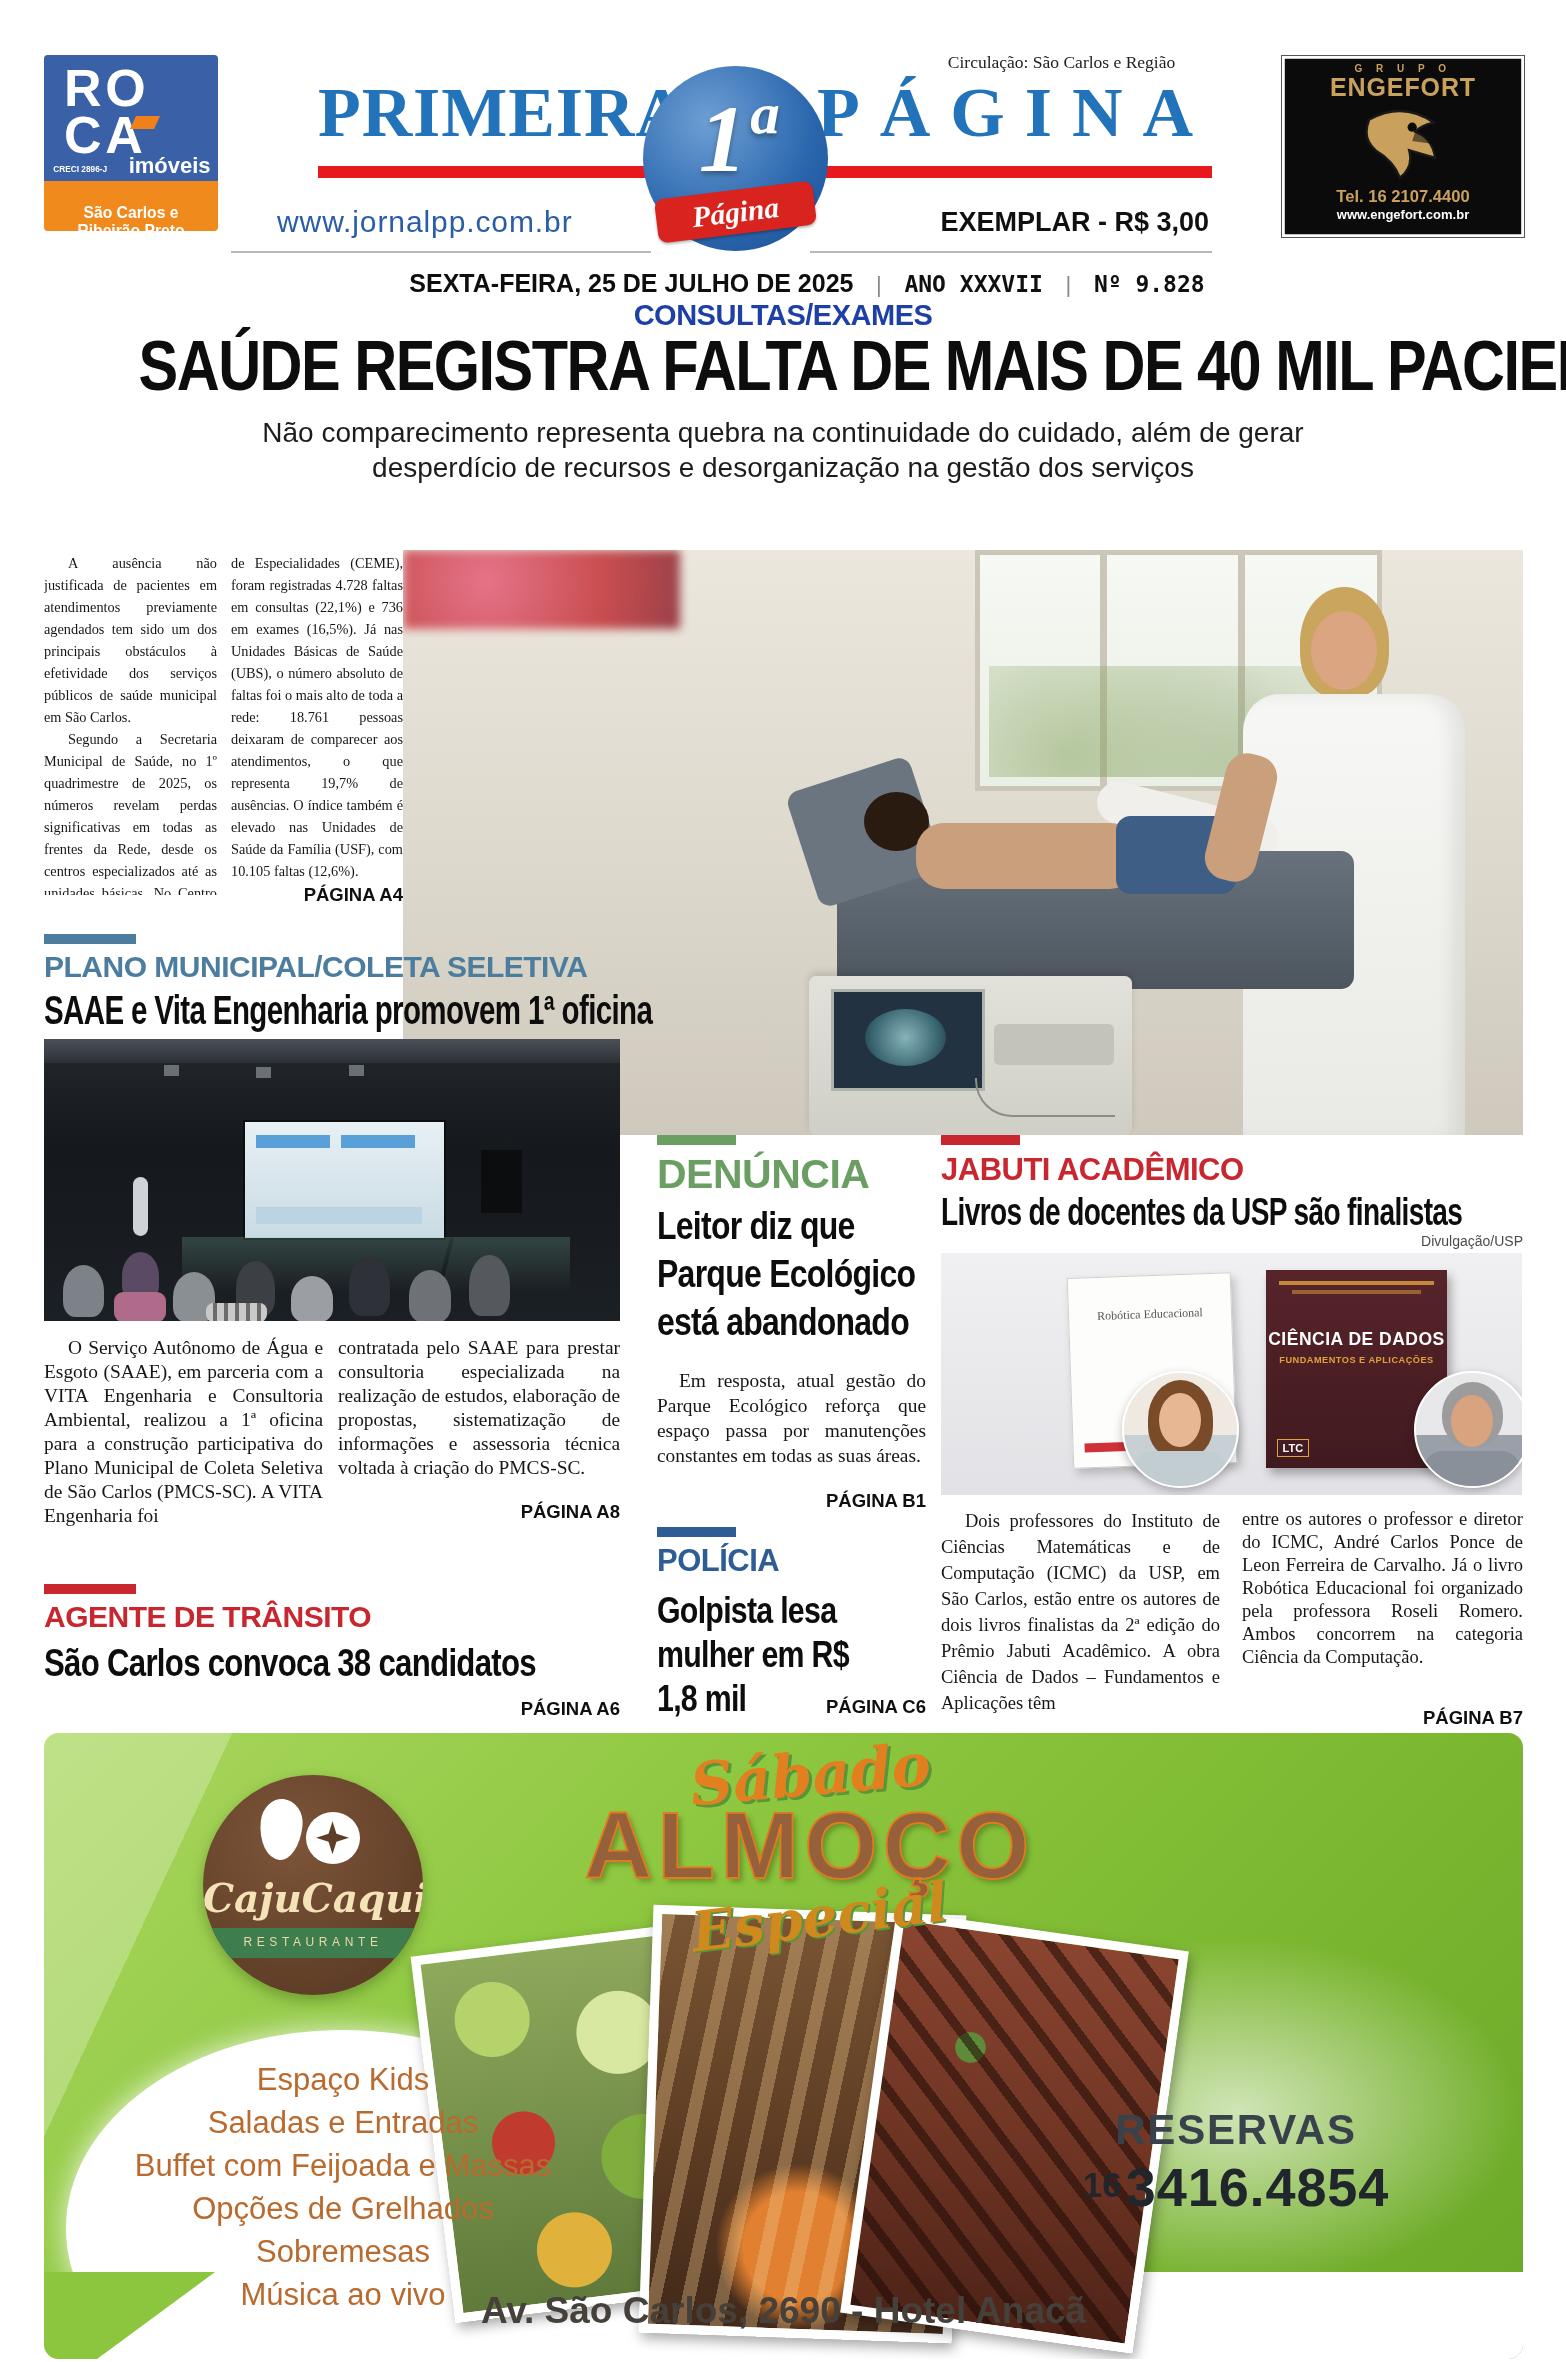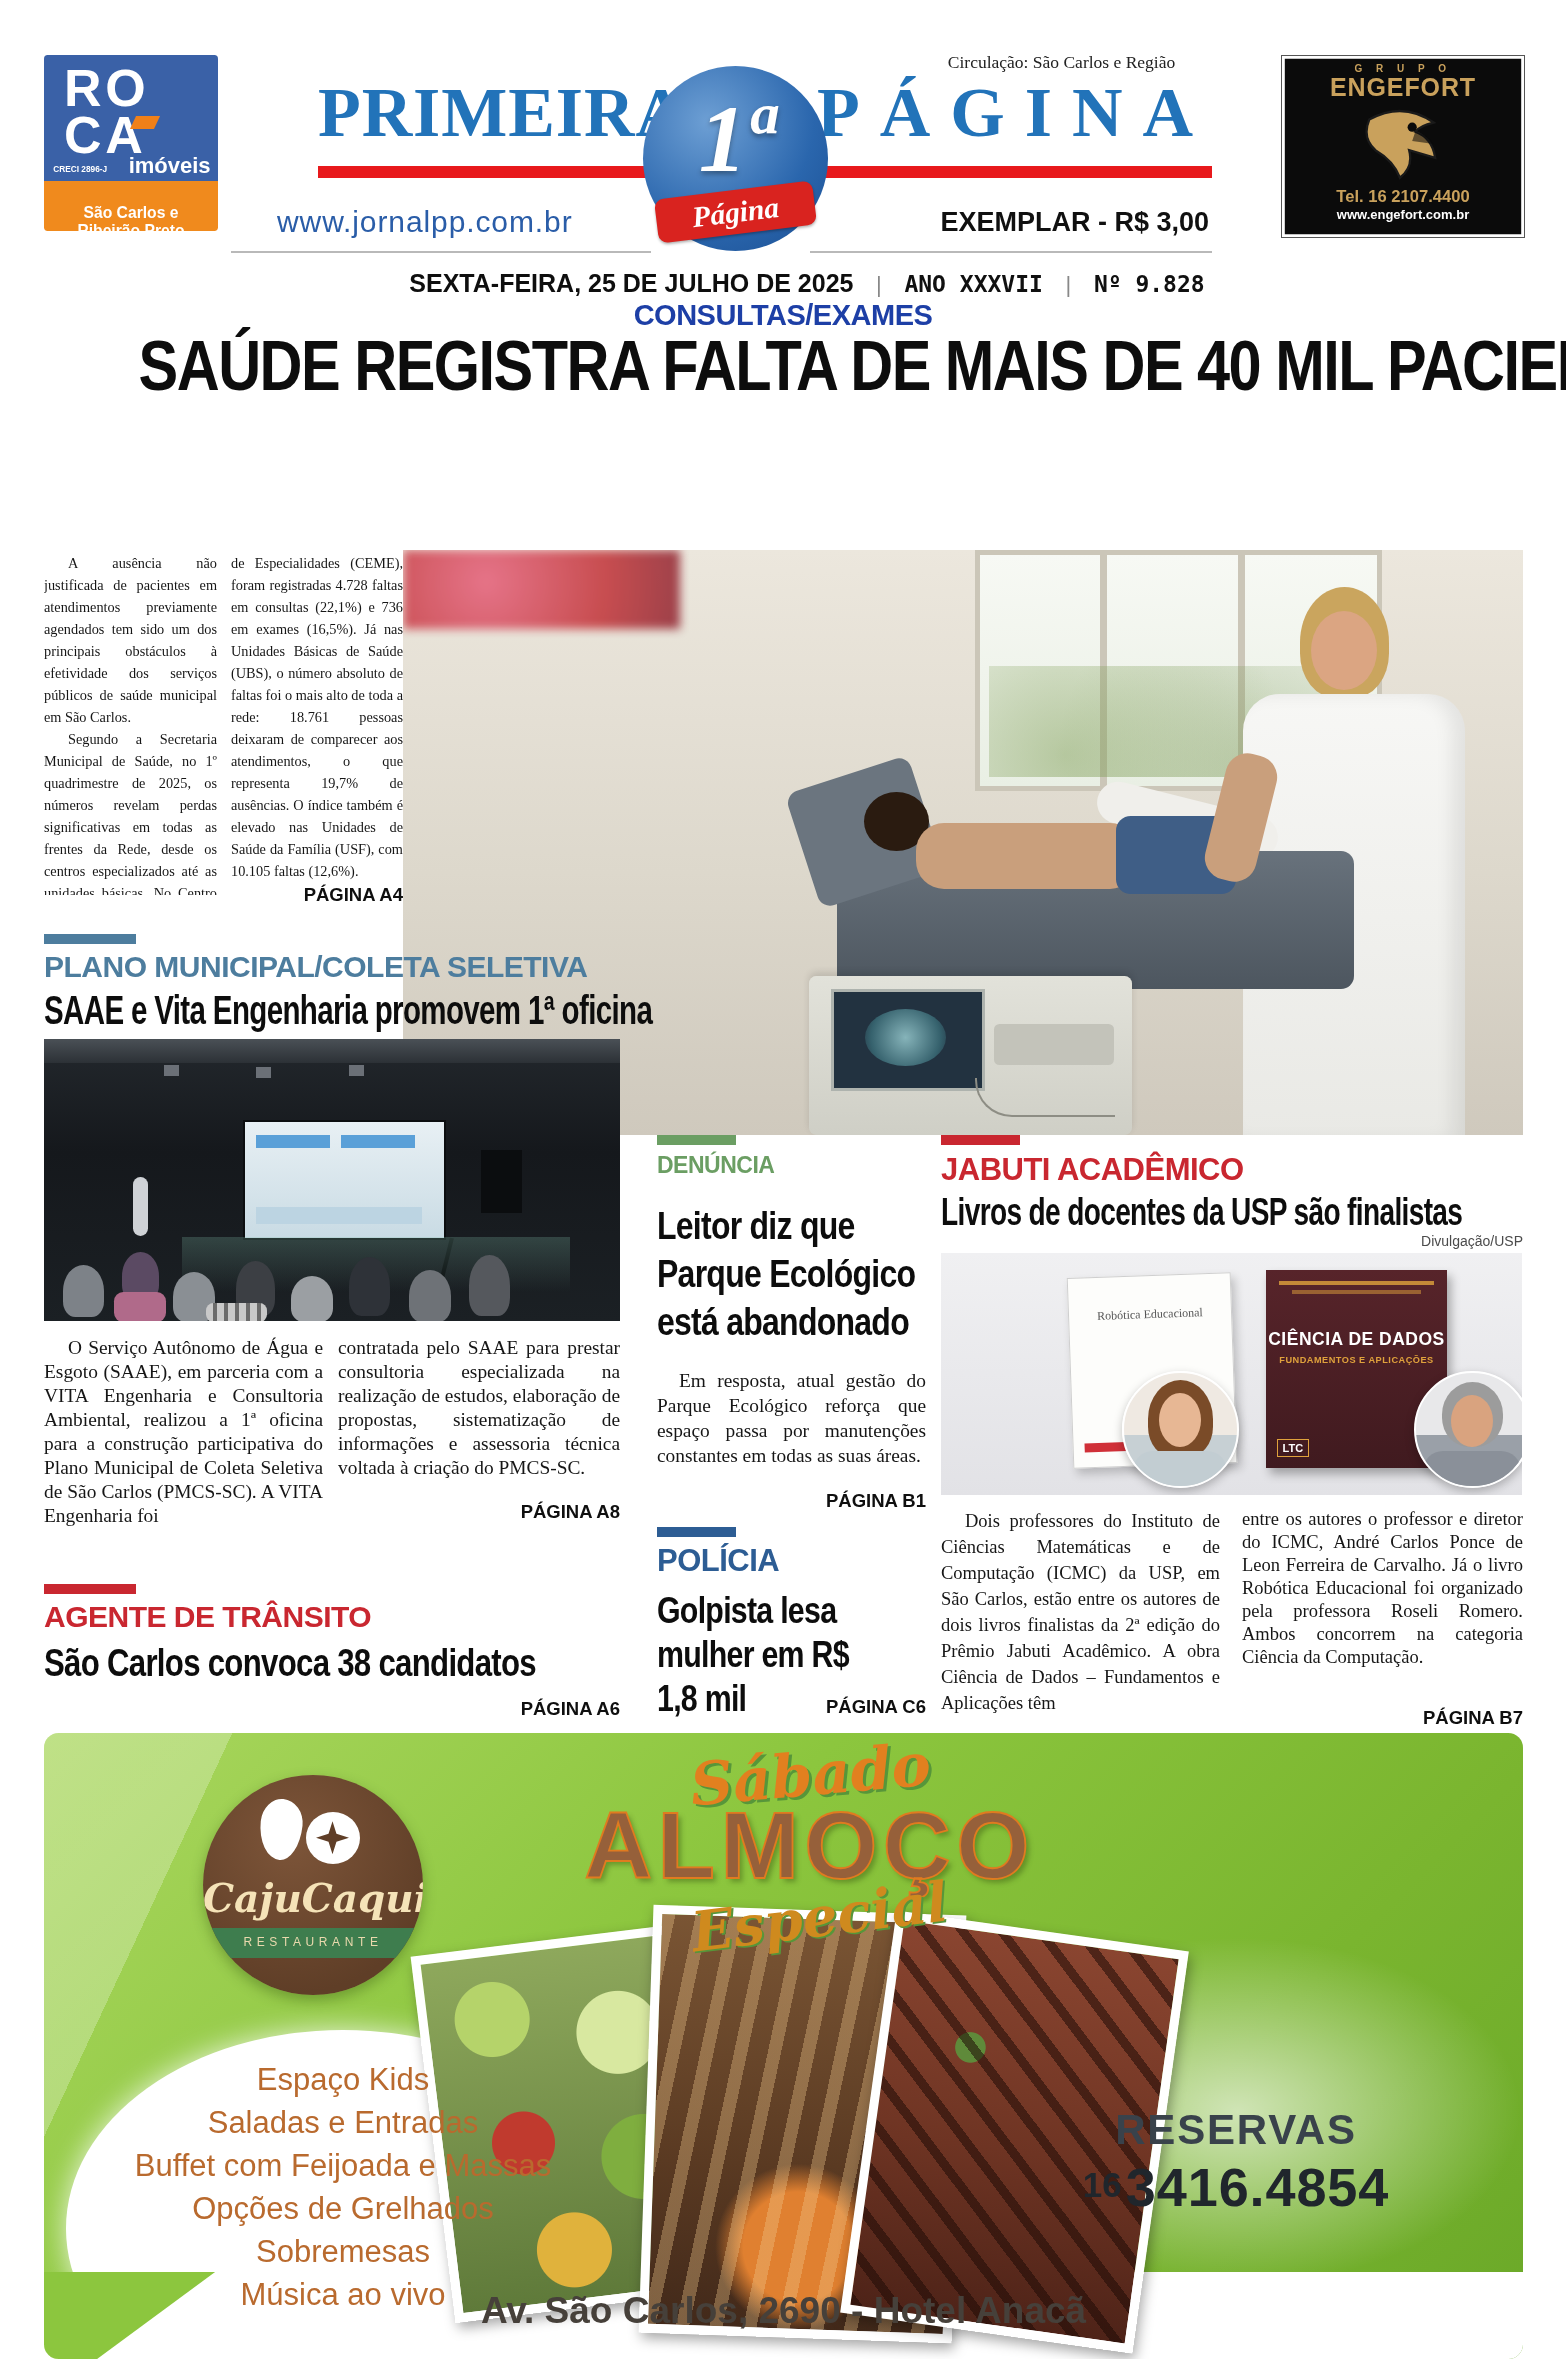--- a/index.html
+++ b/index.html
@@ -87,20 +87,21 @@
     <span style="font-size:22px;color:#888;padding:0 18.5px;">|</span>
     <span style="font-size:23px;font-weight:700;font-family:'DejaVu Sans Mono',monospace;color:#101010;">Nº 9.828</span>
   </div>
 
   <div class="abs kick" style="left:0;right:0;top:301px;text-align:center;font-size:29px;color:var(--kicker-blue);">CONSULTAS/EXAMES</div>
 
   <div class="abs" style="left:0;right:0;top:330px;text-align:center;">
     <span class="hl" style="display:inline-block;white-space:nowrap;font-size:70px;letter-spacing:-1.8px;transform:scaleX(.85);transform-origin:center top;">SAÚDE REGISTRA FALTA DE MAIS DE 40 MIL PACIENTES</span>
   </div>
 
+  <div class="abs" style="left:229px;top:415px;width:1108px;text-align:center;font-size:28px;line-height:35px;color:#1c1c1c;">Não comparecimento representa quebra na continuidade do cuidado, além de gerar desperdício de recursos e desorganização na gestão dos serviços</div>
 
   <div class="abs serif" style="left:44px;top:552px;width:173px;height:343px;overflow:hidden;font-size:14.3px;line-height:22px;">
     <p>A ausência não justificada de pacientes em atendimentos previamente agendados tem sido um dos principais obstáculos à efetividade dos serviços públicos de saúde municipal em São Carlos.</p>
     <p>Segundo a Secretaria Municipal de Saúde, no 1º quadrimestre de 2025, os números revelam perdas significativas em todas as frentes da Rede, desde os centros especializados até as unidades básicas. No Centro Municipal</p>
   </div>
   <div class="abs serif" style="left:231px;top:552px;width:172px;height:329px;overflow:hidden;font-size:14.3px;line-height:22px;">
     <p style="text-indent:0;">de Especialidades (CEME), foram registradas 4.728 faltas em consultas (22,1%) e 736 em exames (16,5%). Já nas Unidades Básicas de Saúde (UBS), o número absoluto de faltas foi o mais alto de toda a rede: 18.761 pessoas deixaram de comparecer aos atendimentos, o que representa 19,7% de ausências. O índice também é elevado nas Unidades de Saúde da Família (USF), com 10.105 faltas (12,6%).</p>
   </div>
   <div class="abs pageref" style="left:231px;top:884px;width:172px;">PÁGINA A4</div>
 
@@ -176,21 +177,21 @@
   <div class="abs pageref" style="left:338px;top:1501px;width:282px;">PÁGINA A8</div>
 
   <div class="abs rule" style="left:44px;top:1584px;width:92px;background:var(--section-red);"></div>
   <div class="abs kick" style="left:44px;top:1602px;font-size:30px;color:var(--section-red);">AGENTE DE TRÂNSITO</div>
   <div class="abs" style="left:44px;top:1643px;">
     <span class="hl cx" style="font-size:39px;transform:scaleX(.8);">São Carlos convoca 38 candidatos</span>
   </div>
   <div class="abs pageref" style="left:338px;top:1698px;width:282px;">PÁGINA A6</div>
 
   <div class="abs rule" style="left:657px;top:1135px;width:79px;background:var(--green);"></div>
-  <div class="abs kick" style="left:657px;top:1154px;font-size:23px;color:var(--green);">DENÚNCIA</div>
+  <div class="abs kick" style="left:657px;top:1154px;font-size:41px;color:var(--green);">DENÚNCIA</div>
   <div class="abs" style="left:657px;top:1202px;width:332px;">
     <div class="hl" style="font-size:39px;line-height:48px;width:329px;transform:scaleX(.82);transform-origin:left top;">Leitor diz que Parque Ecológico está abandonado</div>
   </div>
   <div class="abs serif" style="left:657px;top:1368px;width:269px;height:126px;overflow:hidden;font-size:19.4px;line-height:25px;">
     <p style="text-indent:22px;">Em resposta, atual gestão do Parque Ecológico reforça que espaço passa por manutenções constantes em todas as suas áreas.</p>
   </div>
   <div class="abs pageref" style="left:657px;top:1490px;width:269px;">PÁGINA B1</div>
 
   <div class="abs rule" style="left:657px;top:1527px;width:79px;background:var(--police-blue);"></div>
   <div class="abs kick" style="left:657px;top:1545px;font-size:31px;color:var(--police-blue);">POLÍCIA</div>

